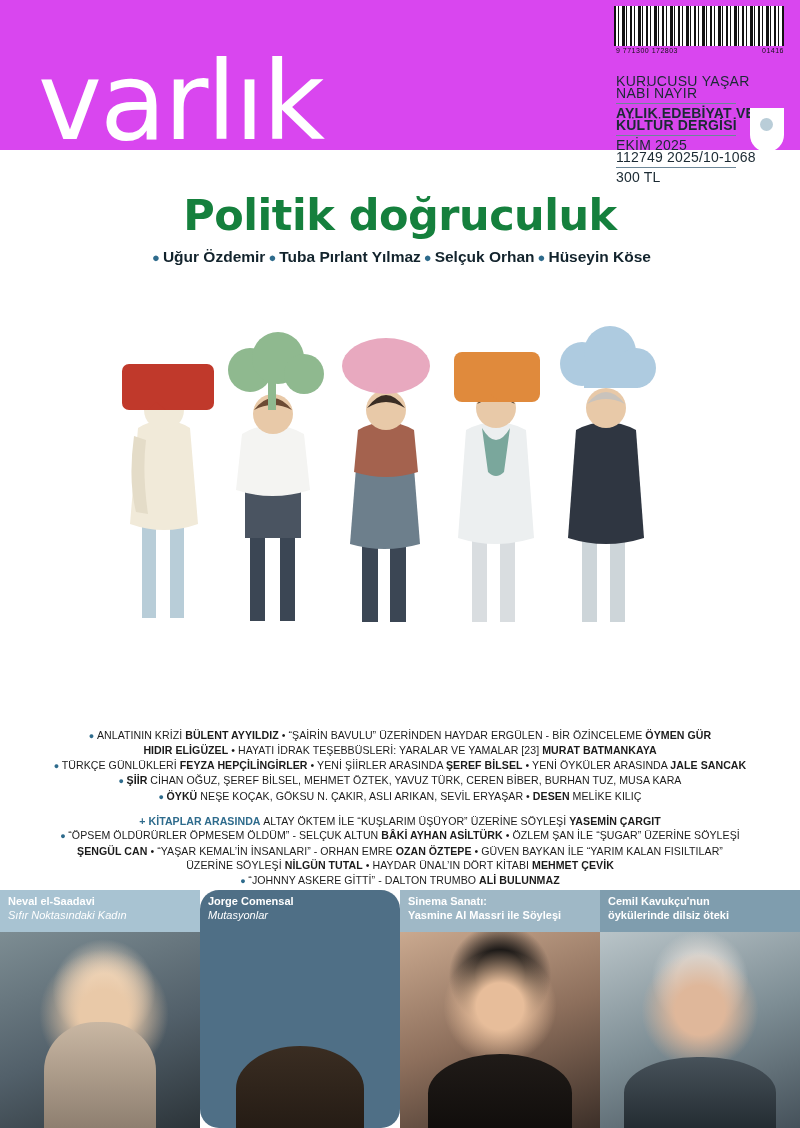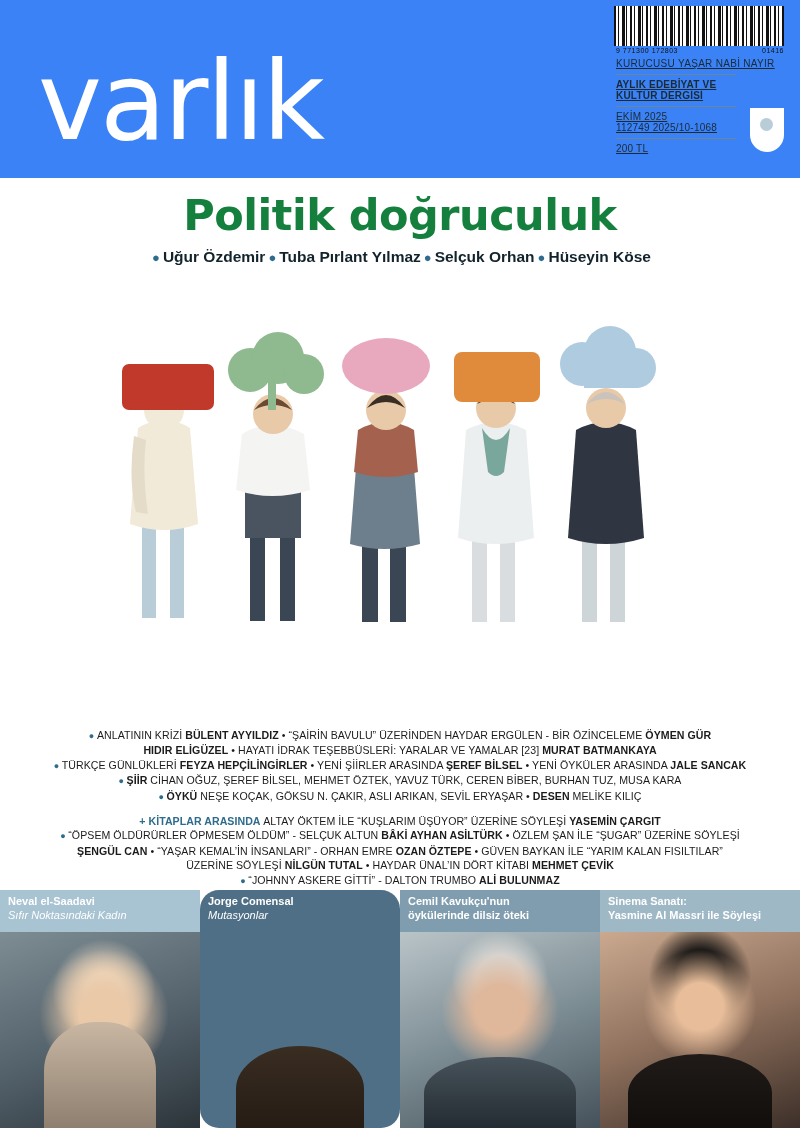--- a/index.html
+++ b/index.html
@@ -20,22 +20,22 @@
     height: 1128px;
     position: relative;
     background: #ffffff;
   }
 
   
   .masthead {
     position: absolute;
     left: 0; top: 0;
     width: 800px;
-    height: 178px;
-    background: #3b82f6;
+    height: 150px;
+    background: #d946ef;
   }
   .barcode-wrap {
     position: absolute;
     right: 14px;
     top: 6px;
     width: 172px;
     text-align: center;
   }
   .barcode {
     height: 40px;
@@ -65,27 +65,26 @@
     font-family: "DejaVu Sans", sans-serif;
     font-size: 108px;
     line-height: 100px;
     font-weight: 400;
     color: #ffffff;
     letter-spacing: -2px;
   }
   .mast-info {
     position: absolute;
     right: 16px;
-    top: 58px;
+    top: 76px;
     width: 168px;
     color: #1b2a33;
-    font-size: 10px;
+    font-size: 14px;
     line-height: 11.5px;
     letter-spacing: 0.2px;
-    text-decoration: underline;
   }
   .mast-info .kurucu { letter-spacing: 0.3px; }
   .mast-info .bold { font-weight: bold; }
   .mast-info .sep {
     border-top: 1px solid #6c8697;
     margin: 4px 0 4px 0;
     width: 120px;
   }
   .mast-logo-mark {
     position: absolute;
@@ -271,21 +270,21 @@
 
     <div class="mast-info">
       <div class="kurucu">KURUCUSU YAŞAR NABİ NAYIR</div>
       <div class="sep"></div>
       <div class="bold">AYLIK EDEBİYAT VE</div>
       <div class="bold">KÜLTÜR DERGİSİ</div>
       <div class="sep"></div>
       <div>EKİM 2025</div>
       <div>112749 2025/10-1068</div>
       <div class="sep"></div>
-      <div>200 TL</div>
+      <div>300 TL</div>
     </div>
 
     <div class="mast-logo-mark">
       <div class="shape"></div>
     </div>
   </div>
 
   <div class="title-block">
     <div class="main-title">Politik doğruculuk</div>
     <div class="authors"><span class="dot">●</span><span>Uğur Özdemir</span><span class="dot">●</span><span>Tuba Pırlant Yılmaz</span><span class="dot">●</span><span>Selçuk Orhan</span><span class="dot">●</span><span>Hüseyin Köse</span></div>
@@ -379,29 +378,29 @@
       </div>
       <div class="photo ph1"></div>
     </div>
     <div class="cell c2">
       <div class="caption">
         <div class="l1">Jorge Comensal</div>
         <div class="l2">Mutasyonlar</div>
       </div>
       <div class="photo ph2"></div>
     </div>
+    <div class="cell c3">
+      <div class="caption">
+        <div class="l1">Sinema Sanatı:</div>
+        <div class="l1">Yasmine Al Massri ile Söyleşi</div>
+      </div>
+      <div class="photo ph3"></div>
+    </div>
     <div class="cell c4">
       <div class="caption">
         <div class="l1">Cemil Kavukçu'nun</div>
         <div class="l1">öykülerinde dilsiz öteki</div>
       </div>
       <div class="photo ph4"></div>
     </div>
-    <div class="cell c3">
-      <div class="caption">
-        <div class="l1">Sinema Sanatı:</div>
-        <div class="l1">Yasmine Al Massri ile Söyleşi</div>
-      </div>
-      <div class="photo ph3"></div>
-    </div>
   </div>
 
 </div>
 
 </body></html>

